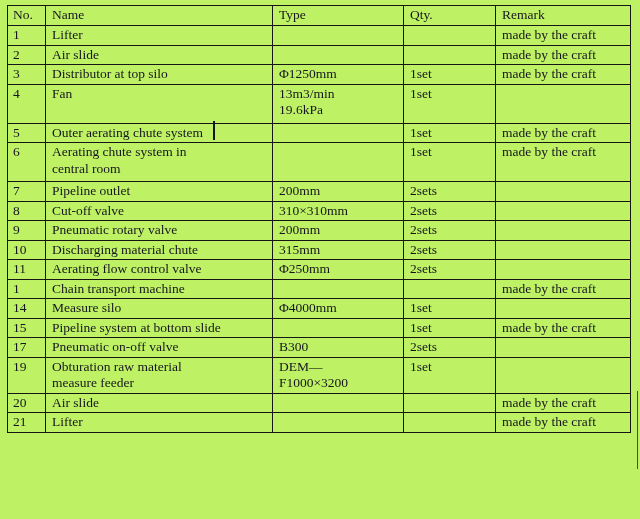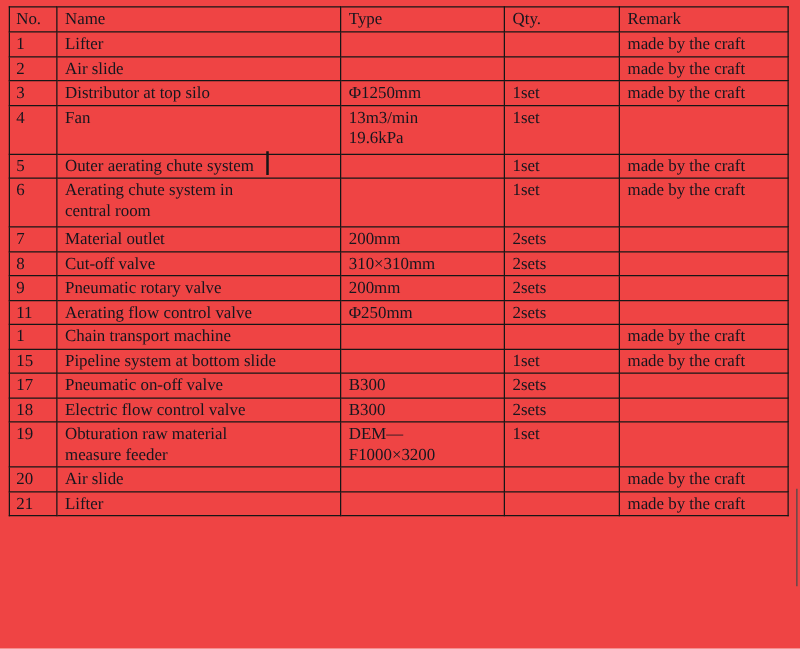--- a/index.html
+++ b/index.html
@@ -4,21 +4,21 @@
 <style>
   html, body {
     margin: 0;
     padding: 0;
     background: #fbfbf9;
   }
   .page {
     position: relative;
     width: 640px;
     height: 519px;
-    background: #ef4444;
+    background: #bef264;
     overflow: hidden;
     font-family: "Liberation Serif", "DejaVu Serif", serif;
     color: #16161e;
   }
   table.spec-table {
     position: absolute;
     left: 7px;
     top: 5px;
     width: 623px;
     border-collapse: collapse;
@@ -131,70 +131,77 @@
         <tr>
           <td class="col-no">6</td>
           <td class="col-name">Aerating chute system in
 central room</td>
           <td class="col-type"></td>
           <td class="col-qty">1set</td>
           <td class="col-remark">made by the craft</td>
         </tr>
         <tr>
           <td class="col-no">7</td>
-          <td class="col-name">Material outlet</td>
+          <td class="col-name">Pipeline outlet</td>
           <td class="col-type">200mm</td>
           <td class="col-qty">2sets</td>
           <td class="col-remark"></td>
         </tr>
         <tr>
           <td class="col-no">8</td>
           <td class="col-name">Cut-off valve</td>
           <td class="col-type">310×310mm</td>
           <td class="col-qty">2sets</td>
           <td class="col-remark"></td>
         </tr>
         <tr>
           <td class="col-no">9</td>
           <td class="col-name">Pneumatic rotary valve</td>
           <td class="col-type">200mm</td>
           <td class="col-qty">2sets</td>
           <td class="col-remark"></td>
         </tr>
         <tr>
+          <td class="col-no">10</td>
+          <td class="col-name">Discharging material chute</td>
+          <td class="col-type">315mm</td>
+          <td class="col-qty">2sets</td>
+          <td class="col-remark"></td>
+        </tr>
+        <tr>
           <td class="col-no">11</td>
           <td class="col-name">Aerating flow control valve</td>
           <td class="col-type">Φ250mm</td>
           <td class="col-qty">2sets</td>
           <td class="col-remark"></td>
         </tr>
         <tr>
           <td class="col-no">1</td>
           <td class="col-name">Chain transport machine</td>
           <td class="col-type"></td>
           <td class="col-qty"></td>
           <td class="col-remark">made by the craft</td>
         </tr>
         <tr>
+          <td class="col-no">14</td>
+          <td class="col-name">Measure silo</td>
+          <td class="col-type">Φ4000mm</td>
+          <td class="col-qty">1set</td>
+          <td class="col-remark"></td>
+        </tr>
+        <tr>
           <td class="col-no">15</td>
           <td class="col-name">Pipeline system at bottom slide</td>
           <td class="col-type"></td>
           <td class="col-qty">1set</td>
           <td class="col-remark">made by the craft</td>
         </tr>
         <tr>
           <td class="col-no">17</td>
           <td class="col-name">Pneumatic on-off valve</td>
-          <td class="col-type">B300</td>
-          <td class="col-qty">2sets</td>
-          <td class="col-remark"></td>
-        </tr>
-        <tr>
-          <td class="col-no">18</td>
-          <td class="col-name">Electric flow control valve</td>
           <td class="col-type">B300</td>
           <td class="col-qty">2sets</td>
           <td class="col-remark"></td>
         </tr>
         <tr>
           <td class="col-no">19</td>
           <td class="col-name">Obturation raw material
 measure feeder</td>
           <td class="col-type">DEM—
 F1000×3200</td>

